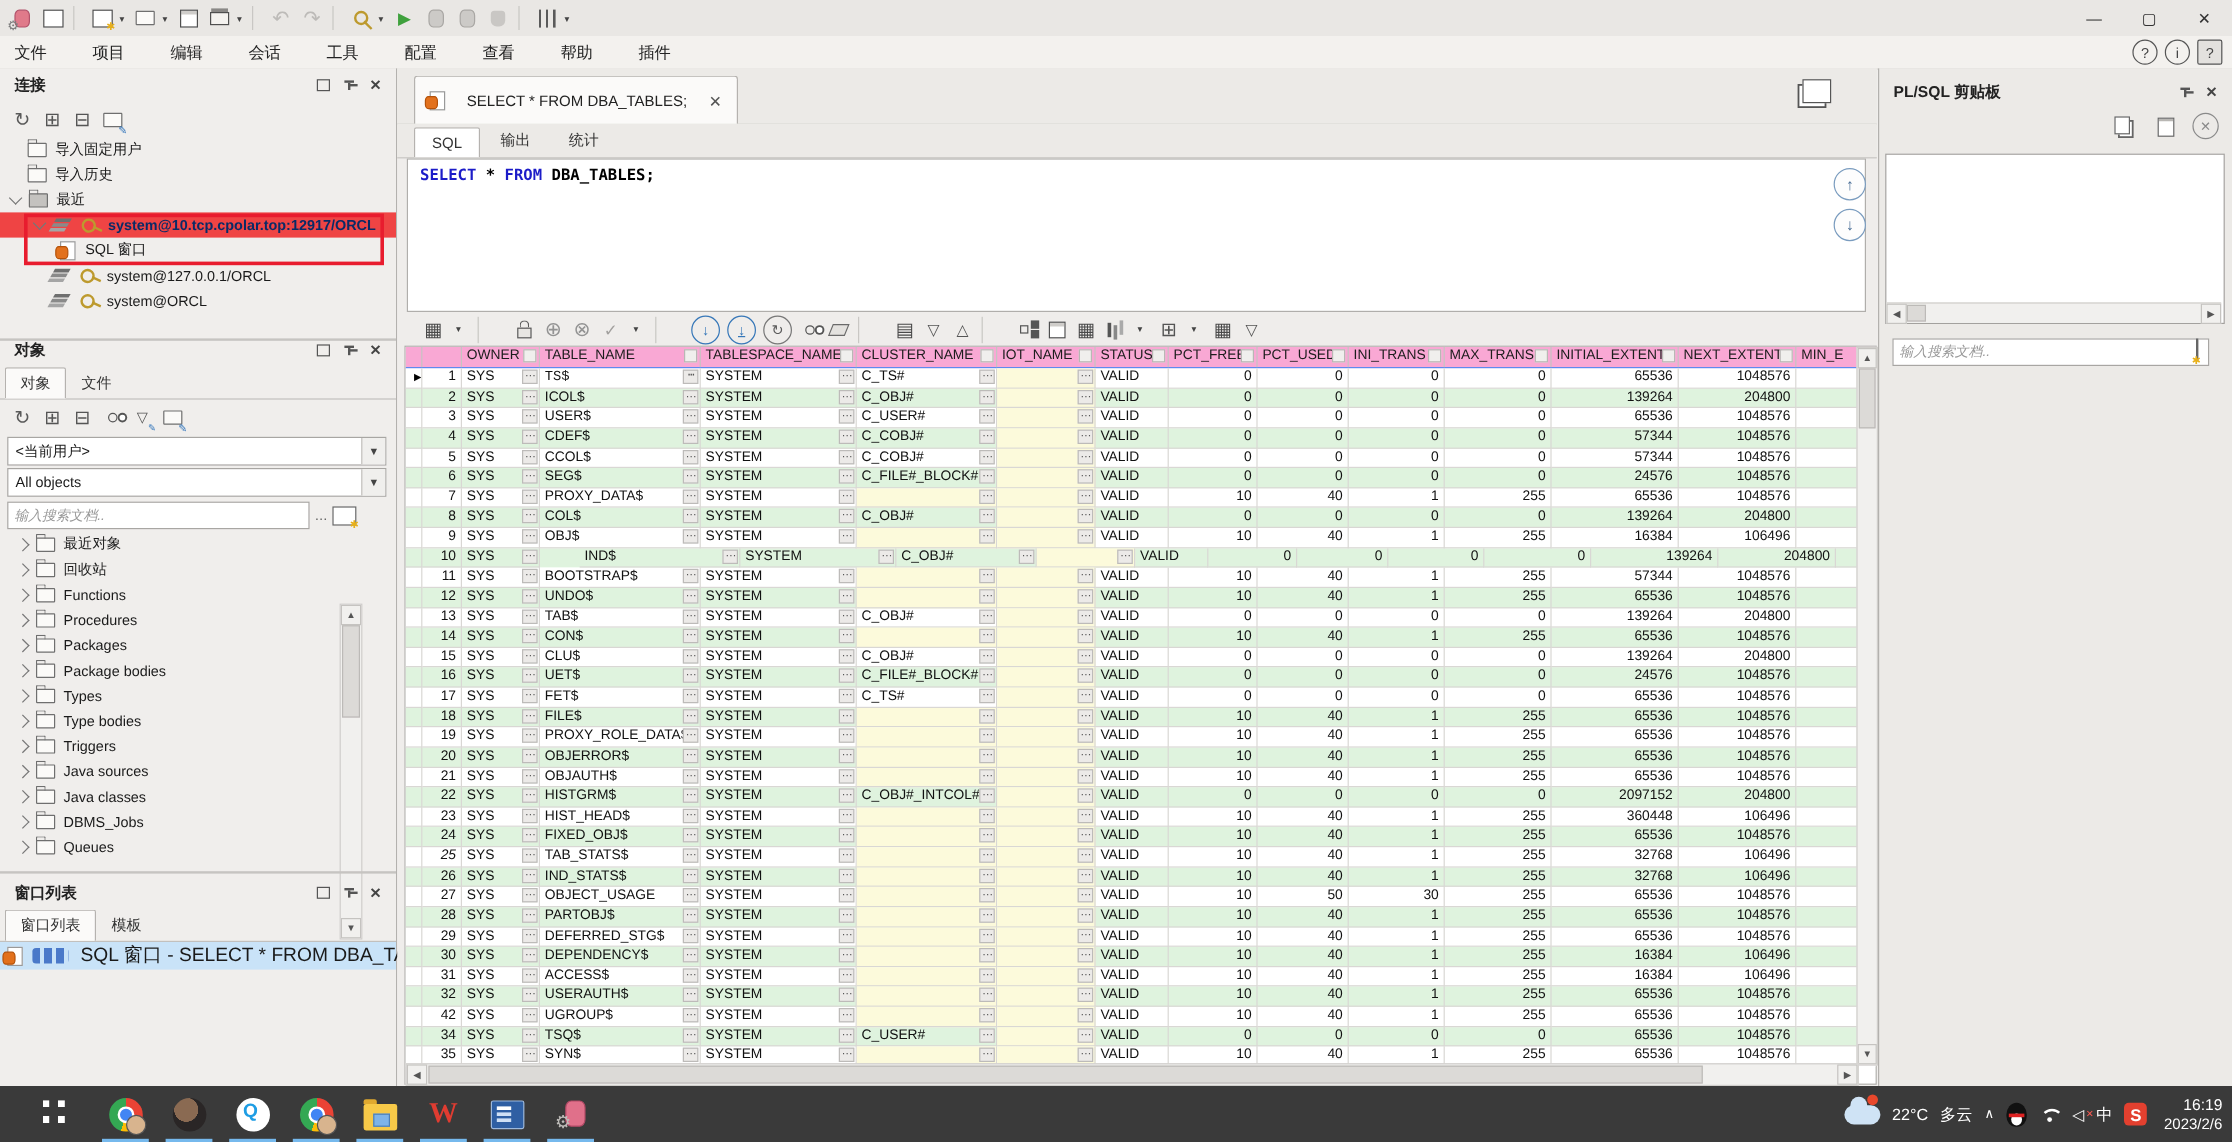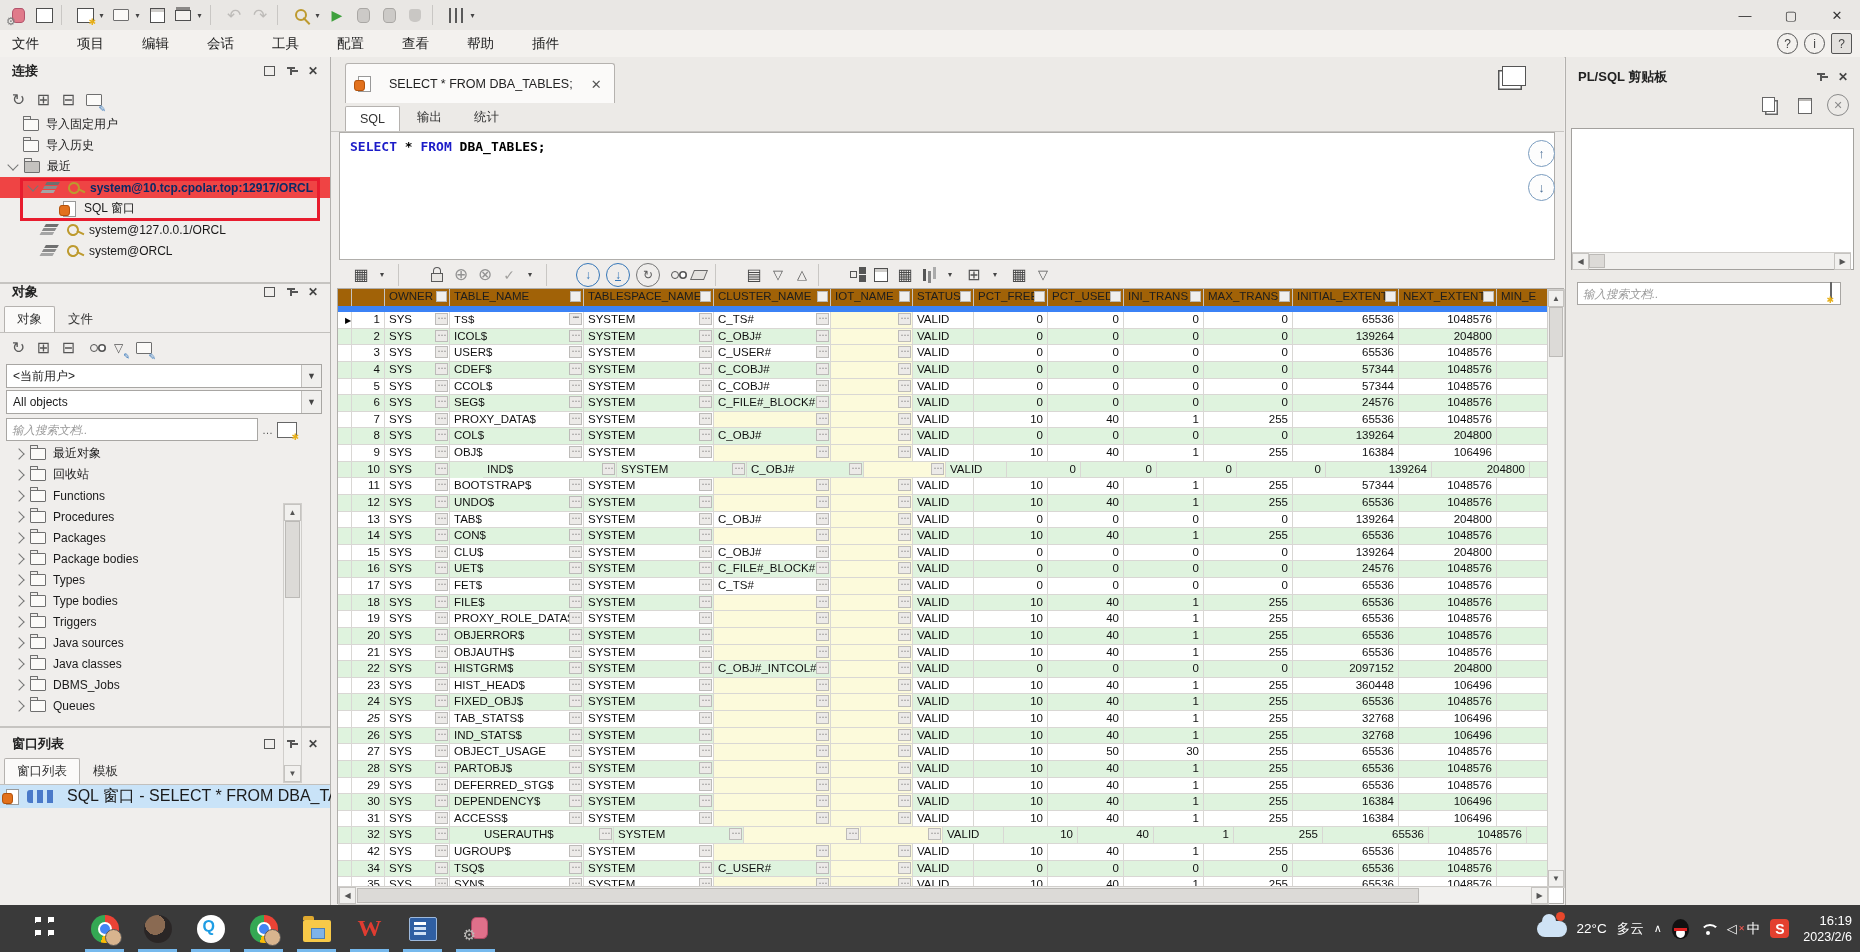--- a/index.html
+++ b/index.html
@@ -114,21 +114,21 @@
   .subtab.active{background:#fff;border-color:#b5b2af;border-radius:2px 2px 0 0;}
   #editor{left:339px;top:132px;width:1216px;height:128px;background:#fff;border:1px solid #b0aeab;font-family:"DejaVu Sans Mono",monospace;font-size:13px;padding:6px 10px;box-sizing:border-box;}
   #editor .kw{color:#1c1cc8;font-weight:bold;}
   #editor .pl{color:#000;font-weight:bold;}
   .navcirc{width:25px;height:25px;border:1.6px solid #7a9cbf;border-radius:50%;color:#4a6e96;display:flex;align-items:center;justify-content:center;font-size:13px;background:#fdfdfd;}
   
   #gridbar{left:337px;top:261px;width:1227px;height:27px;display:flex;align-items:center;padding-left:12px;box-sizing:border-box;}
   #gridbar .ic{width:22px;height:22px;}
   
   #grid{left:337px;top:288px;width:1227px;height:616px;background:#fff;border:1px solid #b0aeab;box-sizing:border-box;overflow:hidden;}
-  #grid-header{display:flex;height:17px;background:#a16207;border-bottom:6px solid #3b82f6;}
+  #grid-header{display:flex;height:17px;background:#f9a8d4;border-bottom:1px solid #3b82f6;}
   .gh-cell{position:relative;border-right:1px solid #c6c4c2;box-sizing:border-box;font-size:11.5px;color:#1d1d1d;padding:1px 0 0 4px;white-space:nowrap;overflow:hidden;flex:none;}
   .hbox{position:absolute;right:2px;top:2px;width:11px;height:11px;background:#f0efed;border:1px solid #b9b7b5;box-sizing:border-box;}
   #grid-body{position:relative;}
   .g-row{display:flex;height:16.63px;box-sizing:border-box;background:#fff;}
   .g-row.alt{background:#dff3de;}
   .g-cell{position:relative;border-right:1px solid #d9d7d4;border-bottom:1px solid #d9d7d4;box-sizing:border-box;font-size:11.5px;padding:1px 0 0 4px;white-space:nowrap;overflow:hidden;flex:none;color:#111;}
   .g-cell.num{text-align:right;padding:1px 4px 0 0;}
   .g-cell.nullc{background:#fcfadb;}
   .ell{position:absolute;right:1px;top:1px;width:13px;height:12px;background:#eceae8;border:1px solid #bdbbb9;box-sizing:border-box;color:#555;font-size:9px;line-height:9px;text-align:center;letter-spacing:-1px;}
   .rowmark{color:#000;font-size:8px;padding-left:3px;}
@@ -266,21 +266,21 @@
         <span class="chev open"></span>
         <span class="tree-folder filled"></span>
         <span class="lbl">最近</span>
       </div>
       <div class="tree-row sel-conn" style="padding-left: 26px;">
         <span class="chev open"></span>
         <span class="tree-layers"></span>
         <span class="tree-key"></span>
         <span class="lbl">system@10.tcp.cpolar.top:12917/ORCL</span>
       </div>
-      <div class="tree-row" style="padding-left: 46px;">
+      <div class="tree-row" style="padding-left: 33px;">
         <span class="chev none"></span>
         <span class="dbdoc"></span>
         <span class="lbl">SQL 窗口</span>
       </div>
       <div class="tree-row" style="padding-left: 26px;">
         <span class="chev none"></span>
         <span class="tree-layers"></span>
         <span class="tree-key"></span>
         <span class="lbl">system@127.0.0.1/ORCL</span>
       </div>
@@ -1117,21 +1117,21 @@
         <div class="g-cell num" style="width: 80px;">1</div>
         <div class="g-cell num" style="width: 89px;">255</div>
         <div class="g-cell num" style="width: 106px;">16384</div>
         <div class="g-cell num" style="width: 98px;">106496</div>
         <div class="g-cell num" style="width: 52px;"></div>
       </div>
       <div class="g-row alt">
         <div class="g-cell" style="width: 14px;"></div>
         <div class="g-cell num" style="width: 33px;">32</div>
         <div class="g-cell" style="width: 65px;">SYS<span class="ell">⋯</span></div>
-        <div class="g-cell" style="width: 134px; margin-left: 30px;">USERAUTH$<span class="ell">⋯</span></div>
+        <div class="g-cell" style="width: 134px;">USERAUTH$<span class="ell">⋯</span></div>
         <div class="g-cell" style="width: 130px;">SYSTEM<span class="ell">⋯</span></div>
         <div class="g-cell nullc" style="width: 117px;">
           <span class="ell">⋯</span>
         </div>
         <div class="g-cell nullc" style="width: 82px;">
           <span class="ell">⋯</span>
         </div>
         <div class="g-cell" style="width: 61px;">VALID</div>
         <div class="g-cell num" style="width: 74px;">10</div>
         <div class="g-cell num" style="width: 76px;">40</div>

